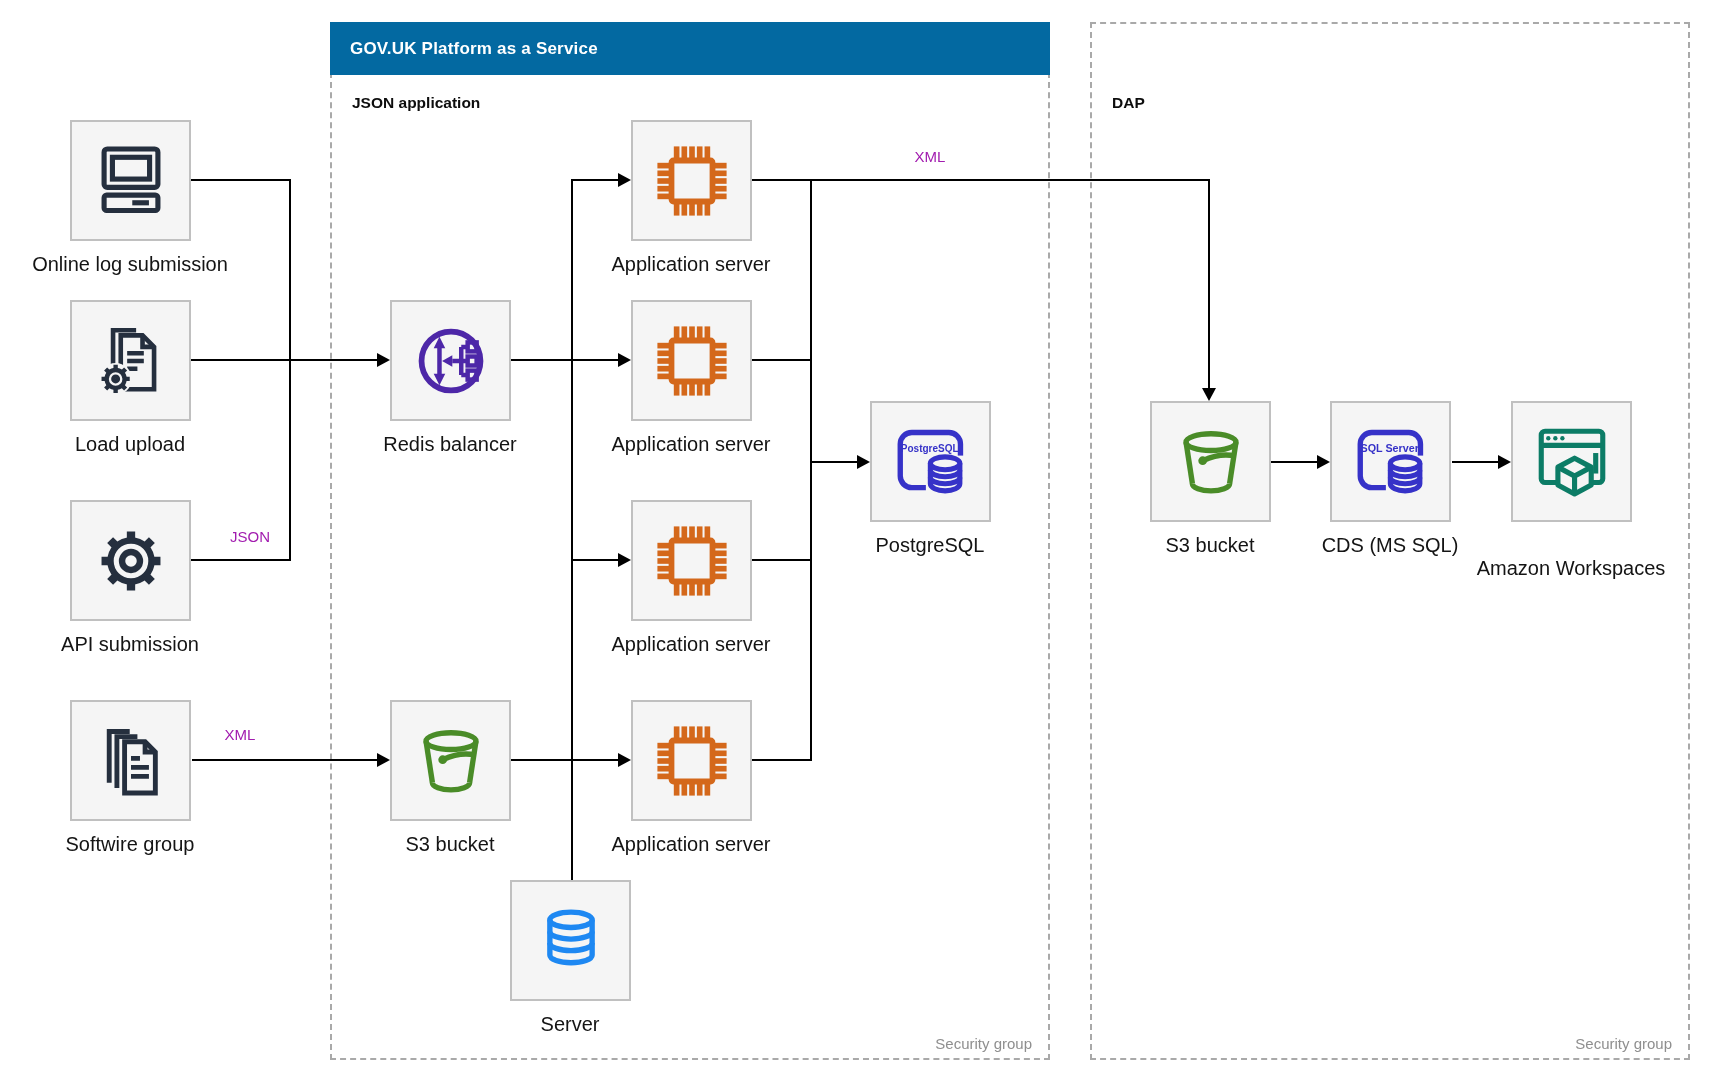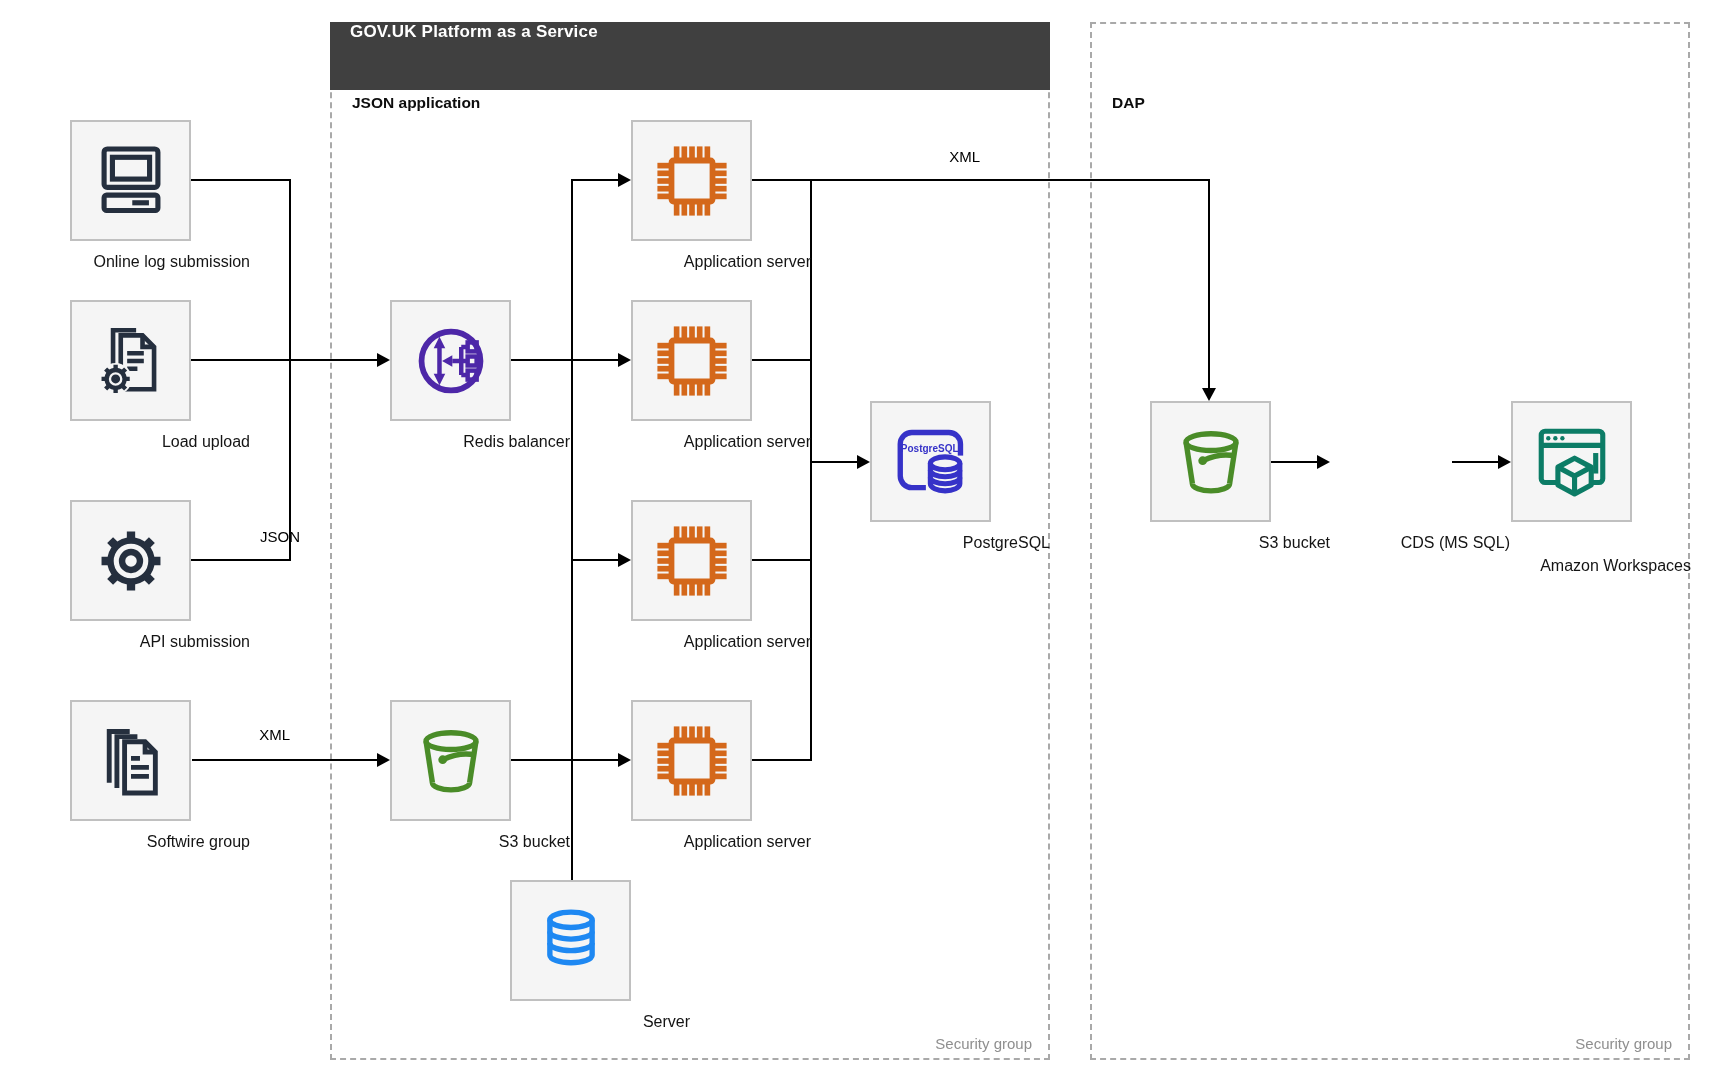--- a/index.html
+++ b/index.html
@@ -1,40 +1,40 @@
 <!DOCTYPE html>
 <html><head>
 <meta charset="utf-8">
 <style>
   html,body{margin:0;padding:0;background:#ffffff;}
   #canvas{position:relative;width:1712px;height:1082px;background:#ffffff;overflow:hidden;
           font-family:"Liberation Sans",sans-serif;color:#111;}
 
   
   .zone{position:absolute;border:2px dashed #a9a9a9;background:transparent;box-sizing:border-box;}
-  .zone-header{position:absolute;left:-2px;top:-2px;right:-2px;height:68px;background:#404040;
-               display:flex;align-items:flex-start;padding-left:20px;box-sizing:border-box;}
+  .zone-header{position:absolute;left:-2px;top:-2px;right:-2px;height:53px;background:#0369a1;
+               display:flex;align-items:center;padding-left:20px;box-sizing:border-box;}
   .zone-title{color:#ffffff;font-weight:bold;font-size:17px;letter-spacing:.2px;}
   .zone-label{position:absolute;left:20px;top:70px;font-weight:bold;font-size:15.5px;color:#0d0d0d;}
   .zone-footer{position:absolute;right:16px;bottom:6px;font-size:15px;color:#8f8f8f;}
 
   
   .node{position:absolute;width:121px;height:121px;background:#f5f5f5;border:2px solid #c0c0c0;
         box-sizing:border-box;display:flex;align-items:center;justify-content:center;}
   .node svg{width:82px;height:82px;display:block;}
-  .nlabel{position:absolute;width:240px;text-align:right;font-size:16px;color:#141414;}
+  .nlabel{position:absolute;width:240px;text-align:center;font-size:20px;color:#141414;}
 
   
   .lh{position:absolute;height:2px;background:#000;}
   .lv{position:absolute;width:2px;background:#000;}
   .arr-r{position:absolute;width:0;height:0;border-top:7px solid transparent;
          border-bottom:7px solid transparent;border-left:13px solid #000;}
   .arr-d{position:absolute;width:0;height:0;border-left:7px solid transparent;
          border-right:7px solid transparent;border-top:13px solid #000;}
-  .elabel{position:absolute;width:100px;text-align:right;font-size:15px;color:#000000;}
+  .elabel{position:absolute;width:100px;text-align:center;font-size:15px;color:#a21caf;}
 
   svg text{font-family:"Liberation Sans",sans-serif;}
 </style>
 </head>
 <body>
 
 <div id="canvas">
 
   <div class="zone" style="left:330px;top:22px;width:720px;height:1038px;">
     <div class="zone-header">
@@ -339,20 +339,35 @@
         <path d="M12.5 16.5 L17.5 49"></path>
         <path d="M51.5 16.5 L46.5 49"></path>
         <path d="M17.5 49 A14.5 5.5 0 0 0 46.5 49"></path>
         <path d="M25.5 31 Q40 24.5 51 27.5"></path>
       </g>
       <circle cx="25.5" cy="31" r="3.4" fill="#4a8c28"></circle>
     </svg>
   </div>
   <div class="nlabel" style="left:1090px;top:534px;">S3 bucket</div>
 
+  <div class="node" style="left:1330px;top:401px;">
+    <svg viewBox="0 0 64 64">
+      <rect x="8" y="9" width="47" height="43" rx="9" fill="none" stroke="#3632c8" stroke-width="4.2"></rect>
+      <text x="31" y="24" font-size="8.4" font-weight="bold" fill="#3632c8" text-anchor="middle">SQL Server</text>
+      <rect x="28" y="27" width="30" height="31" fill="#f5f5f5"></rect>
+      <g fill="#f5f5f5" stroke="#3632c8" stroke-width="4">
+        <path d="M31.5 33 V49 A11.5 5.5 0 0 0 54.5 49 V33"></path>
+        <ellipse cx="43" cy="33" rx="11.5" ry="5"></ellipse>
+      </g>
+      <g fill="none" stroke="#3632c8" stroke-width="4">
+        <path d="M31.5 38.5 A11.5 5 0 0 0 54.5 38.5"></path>
+        <path d="M31.5 44 A11.5 5 0 0 0 54.5 44"></path>
+      </g>
+    </svg>
+  </div>
   <div class="nlabel" style="left:1270px;top:534px;">CDS (MS SQL)</div>
 
   <div class="node" style="left:1511px;top:401px;">
     <svg viewBox="0 0 64 64">
       <g fill="none" stroke="#0c7c66" stroke-width="4">
         <rect x="8" y="8" width="48" height="40" rx="3"></rect>
         <path d="M8 19 H56"></path>
         <path d="M50.5 25 V41"></path>
       </g>
       <g fill="#0c7c66">

